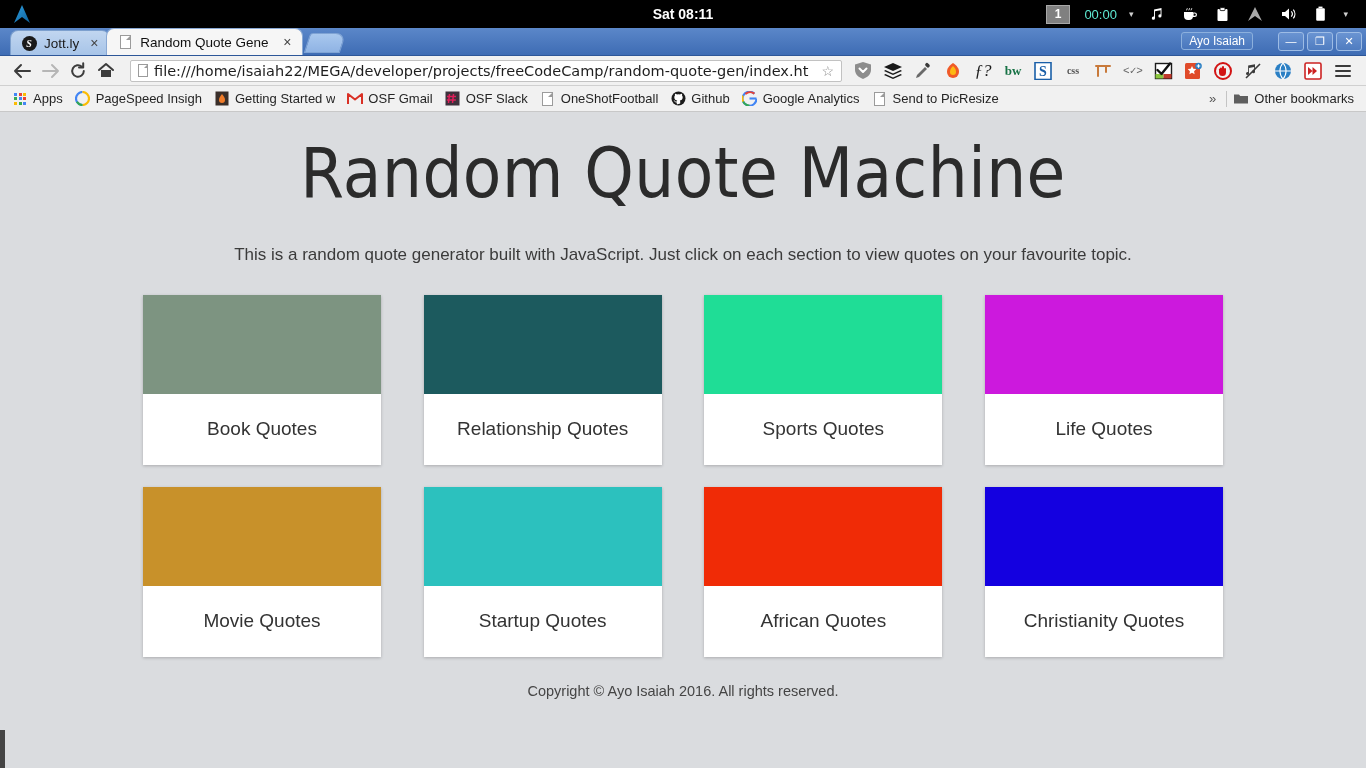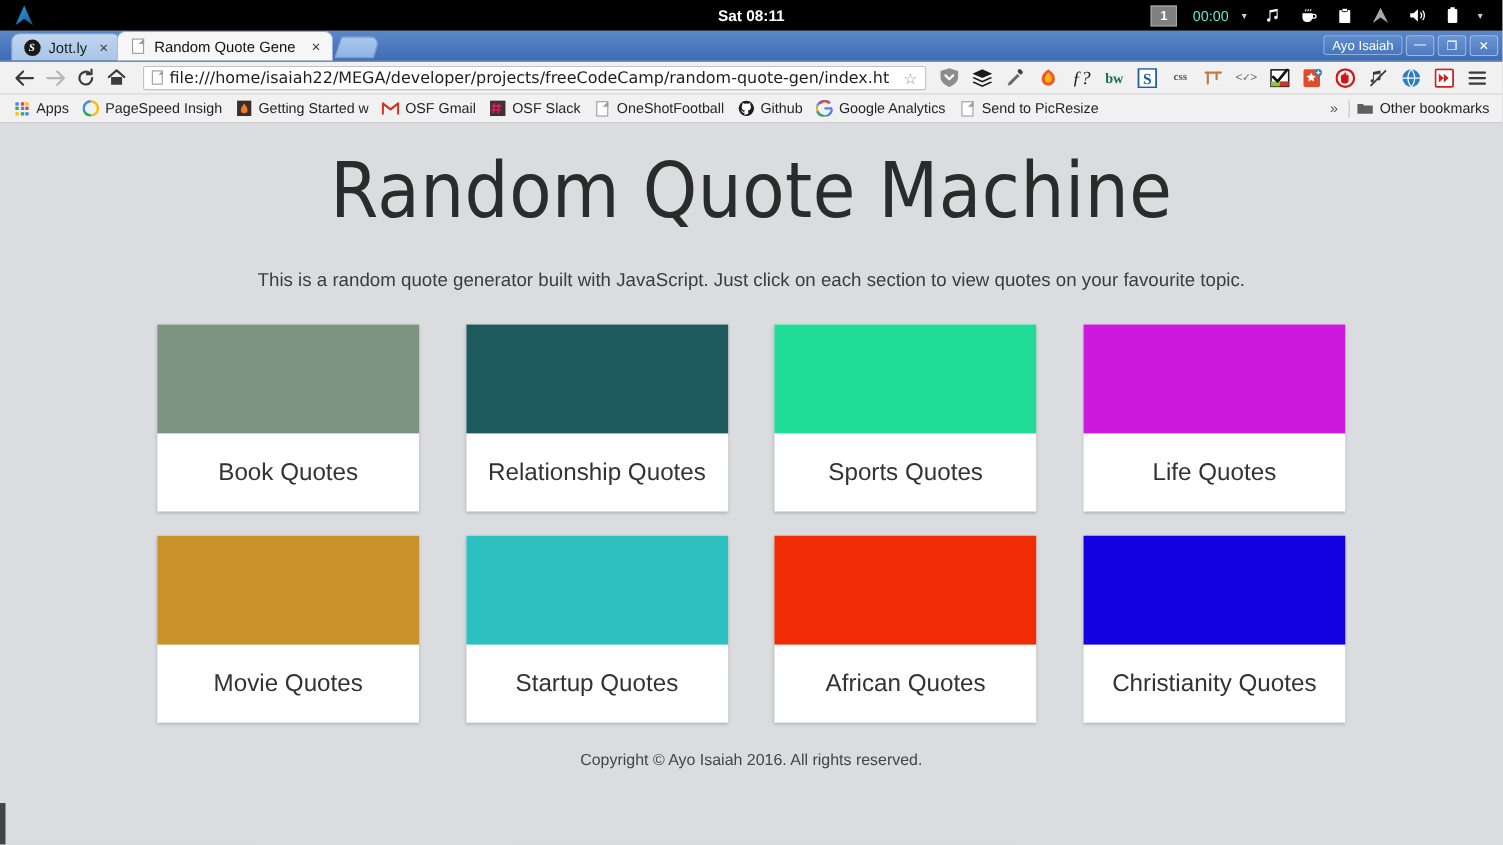--- a/index.html
+++ b/index.html
@@ -116,21 +116,21 @@
     transform: skewX(-18deg);
   }
   .win-right {
     margin-left: auto; display: flex; align-items: center;
     height: 28px; padding-right: 4px; gap: 3px;
   }
   .user-badge {
     background: linear-gradient(#5f8ccc, #4a77bd);
     border: 1px solid #8cb0dd; border-radius: 3px;
     color: #ffffff; font-size: 12px;
-    padding: 1px 7px; margin-right: 0;
+    padding: 1px 7px; margin-right: 22px;
   }
   .win-btn {
     width: 26px; height: 19px;
     background: linear-gradient(#6a94d2, #4f7cc0);
     border: 1px solid #9dbce5; border-radius: 3px;
     color: #ffffff; font-size: 11px;
     display: flex; align-items: center; justify-content: center;
   }
 
   
@@ -246,21 +246,21 @@
     row-gap: 22px;
   }
   .card {
     background: #ffffff;
     box-shadow: 0 1px 3px rgba(0,0,0,0.22);
   }
   .card-img { height: 99px; width: 100%; }
   .card-label {
     height: 71px;
     display: flex; align-items: center; justify-content: center;
-    font-size: 22px; color: #333333; font-weight: 400;
+    font-size: 19px; color: #333333; font-weight: 400;
     text-align: center; padding: 0 6px;
   }
   .footer {
     text-align: center;
     font-size: 14.5px; color: #454545;
     margin-top: 26px;
   }
   .left-edge {
     position: absolute; left: 0; bottom: 0;
     width: 5px; height: 38px;

